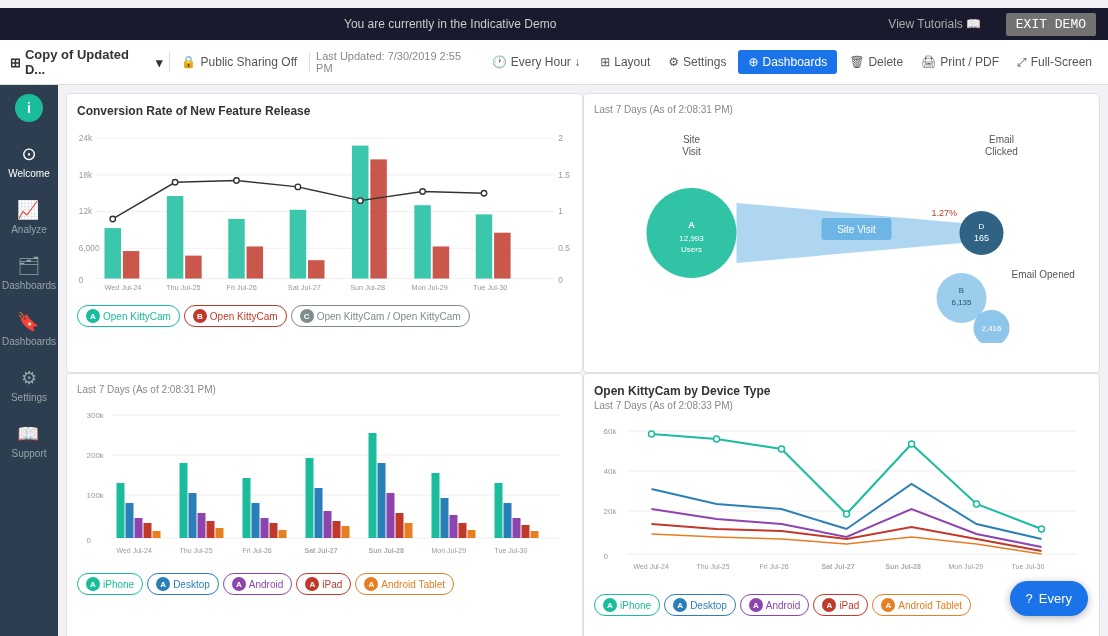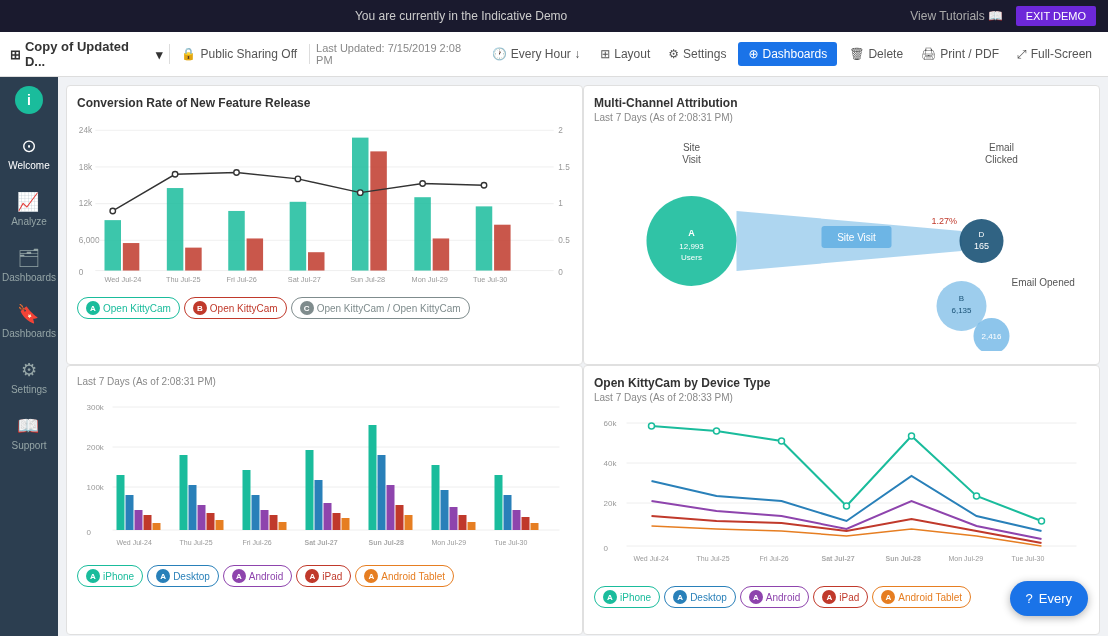--- a/index.html
+++ b/index.html
@@ -8,32 +8,34 @@
     
     .top-banner {
       background: #1a1a2e;
       color: #aaa;
       font-size: 12px;
       display: flex;
       align-items: center;
       justify-content: space-between;
       padding: 12px 12px;
       height: 32px;
+      margin-top: 8px;
     }
     .top-banner-center { color: #ccc; font-size: 12px; }
-    .top-banner-right { display: flex; align-items: center; gap: 12px; }
+    .top-banner-right { display: flex; align-items: center; gap: 24px; }
     .view-tutorials { color: #aaa; font-size: 12px; cursor: pointer; display: flex; align-items: center; gap: 4px; }
     .exit-demo-btn {
-      background: #6d28d9;
+      background: #737373;
       color: white;
       border: none;
       padding: 4px 10px;
-      font-size: 11px;
+      font-size: 13px;
       cursor: pointer;
       border-radius: 2px;
+      font-family: Liberation Mono, monospace;
     }
 
     
     .toolbar {
       background: white;
       border-bottom: 1px solid #ddd;
       display: flex;
       align-items: center;
       padding: 0 10px;
       height: 45px;
@@ -136,21 +138,21 @@
       <span>⊞</span>
       <span>Copy of Updated D...</span>
       <span>▾</span>
     </div>
     <div class="toolbar-separator"></div>
     <div class="toolbar-item">
       <span>🔒</span>
       <span>Public Sharing Off</span>
     </div>
     <div class="toolbar-separator"></div>
-    <span class="last-updated">Last Updated: 7/15/2019 2:08 PM</span>
+    <span class="last-updated">Last Updated: 7/30/2019 2:55 PM</span>
     <div class="toolbar-item">
       <span>🕐</span>
       <span>Every Hour ↓</span>
     </div>
   </div>
   <div class="toolbar-right">
     <div class="toolbar-item">
       <span>⊞</span>
       <span>Layout</span>
     </div>
@@ -280,21 +282,20 @@
           <span>Open KittyCam</span>
         </div>
         <div class="filter-tab" style="border-color:#7f8c8d; color:#7f8c8d">
           <span class="icon-circle" style="background:#7f8c8d">C</span>
           <span>Open KittyCam / Open KittyCam</span>
         </div>
       </div>
     </div>
 
     <div class="chart-card">
-      <div class="chart-title">Multi-Channel Attribution</div>
       <div class="chart-subtitle">Last 7 Days (As of 2:08:31 PM)</div>
       <svg width="100%" height="220" viewBox="0 0 440 220">
 
         <text x="70" y="20" font-size="10" fill="#555" text-anchor="middle">Site</text>
         <text x="70" y="32" font-size="10" fill="#555" text-anchor="middle">Visit</text>
 
         <text x="380" y="20" font-size="10" fill="#555" text-anchor="middle">Email</text>
         <text x="380" y="32" font-size="10" fill="#555" text-anchor="middle">Clicked</text>
 
         <circle cx="70" cy="110" r="45" fill="#1abc9c" opacity="0.9"></circle>

